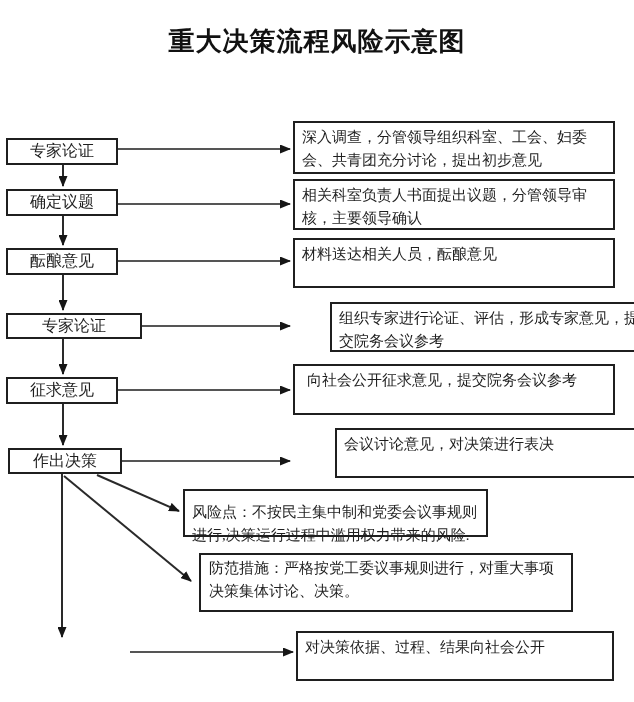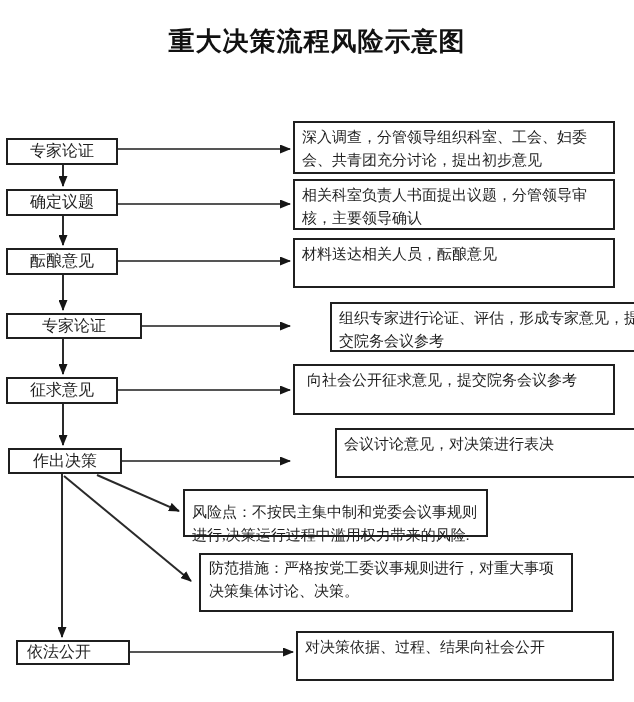--- a/index.html
+++ b/index.html
@@ -107,21 +107,20 @@
       <line x1="64" y1="476" x2="191" y2="581" marker-end="url(#ah)"></line>
     </g>
   </svg>
 
   <div class="box step s1">专家论证</div>
   <div class="box step s2">确定议题</div>
   <div class="box step s3">酝酿意见</div>
   <div class="box step s4">专家论证</div>
   <div class="box step s5">征求意见</div>
   <div class="box step s6">作出决策</div>
-  <div class="box step s7 left-align">依法公开</div>
 
   <div class="box note n1">深入调查，分管领导组织科室、工会、妇委会、共青团充分讨论，提出初步意见</div>
   <div class="box note n2">相关科室负责人书面提出议题，分管领导审核，主要领导确认</div>
   <div class="box note n3">材料送达相关人员，酝酿意见</div>
   <div class="box note n4">组织专家进行论证、评估，形成专家意见，提交院务会议参考</div>
   <div class="box note n5">向社会公开征求意见，提交院务会议参考</div>
   <div class="box note n6">会议讨论意见，对决策进行表决</div>
   <div class="box note n7">对决策依据、过程、结果向社会公开</div>
 
   <div class="box note risk">风险点：不按民主集中制和党委会议事规则进行,决策运行过程中滥用权力带来的风险.</div>

